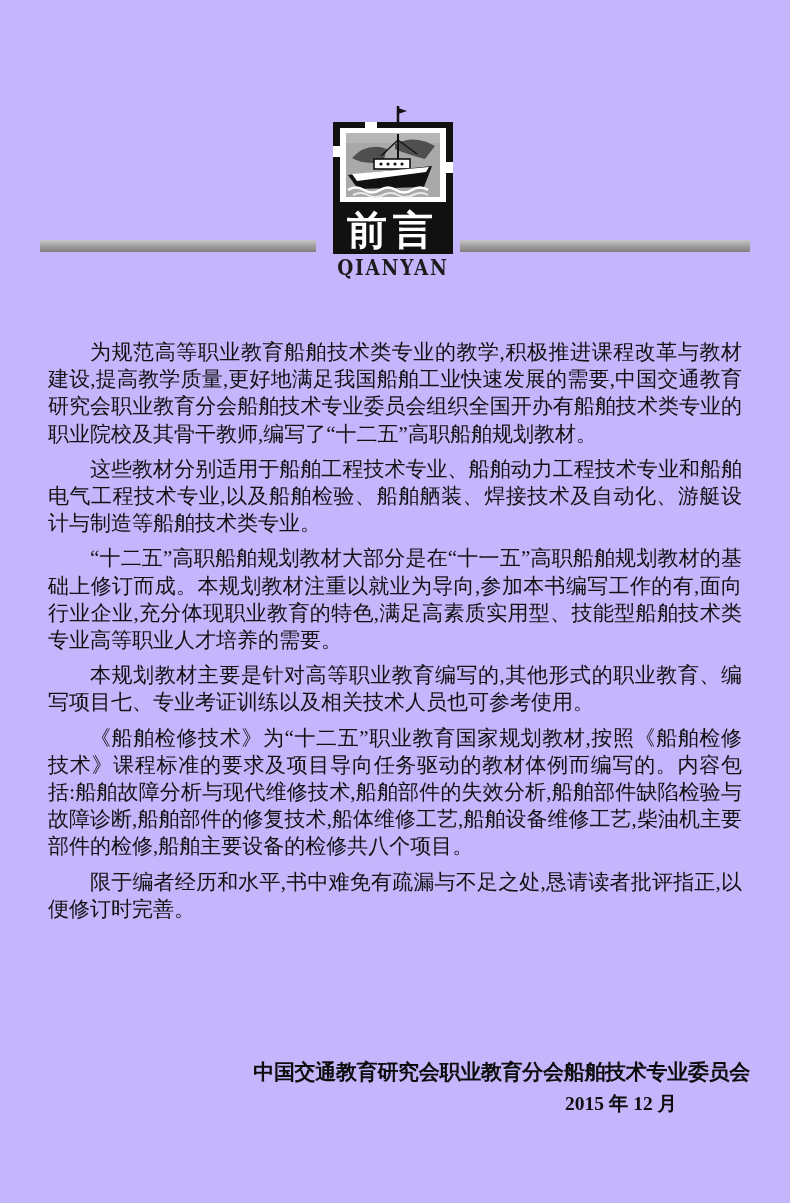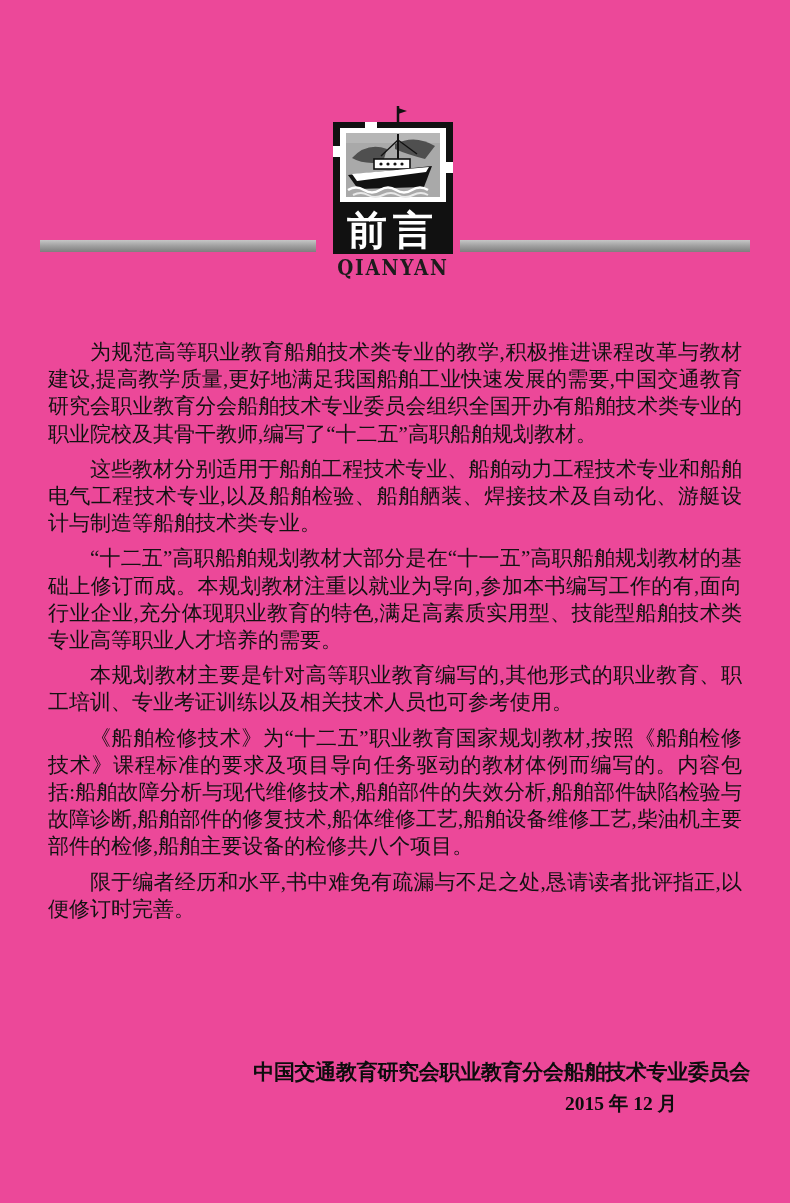--- a/index.html
+++ b/index.html
@@ -1,20 +1,20 @@
 <!DOCTYPE html>
 <html><head>
 <meta charset="utf-8">
 <style>
   * { margin:0; padding:0; box-sizing:border-box; }
   html,body { background:#e8e8e8; }
   .page {
     position:relative;
     width:790px; height:1203px;
-    background:#ec4899;
+    background:#c4b5fd;
     font-family:"Liberation Serif","DejaVu Serif",serif;
     color:#121212;
     overflow:hidden;
     margin:0 auto;
   }
   
   .logo-wrap {
     position:absolute; left:333px; top:104px;
     width:120px; height:150px;
   }
@@ -110,21 +110,21 @@
 
   <div class="bar bar-left"></div>
   <div class="bar bar-right"></div>
 
   <div class="romanized">QIANYAN</div>
 
   <div class="body-text">
     <p>为规范高等职业教育船舶技术类专业的教学,积极推进课程改革与教材建设,提高教学质量,更好地满足我国船舶工业快速发展的需要,中国交通教育研究会职业教育分会船舶技术专业委员会组织全国开办有船舶技术类专业的职业院校及其骨干教师,编写了“十二五”高职船舶规划教材。</p>
     <p>这些教材分别适用于船舶工程技术专业、船舶动力工程技术专业和船舶电气工程技术专业,以及船舶检验、船舶舾装、焊接技术及自动化、游艇设计与制造等船舶技术类专业。</p>
     <p>“十二五”高职船舶规划教材大部分是在“十一五”高职船舶规划教材的基础上修订而成。本规划教材注重以就业为导向,参加本书编写工作的有,面向行业企业,充分体现职业教育的特色,满足高素质实用型、技能型船舶技术类专业高等职业人才培养的需要。</p>
-    <p>本规划教材主要是针对高等职业教育编写的,其他形式的职业教育、职工培训、专业考证训练以及相关技术人员也可参考使用。</p>
+    <p>本规划教材主要是针对高等职业教育编写的,其他形式的职业教育、编写项目七、专业考证训练以及相关技术人员也可参考使用。</p>
     <p>《船舶检修技术》为“十二五”职业教育国家规划教材,按照《船舶检修技术》课程标准的要求及项目导向任务驱动的教材体例而编写的。内容包括:船舶故障分析与现代维修技术,船舶部件的失效分析,船舶部件缺陷检验与故障诊断,船舶部件的修复技术,船体维修工艺,船舶设备维修工艺,柴油机主要部件的检修,船舶主要设备的检修共八个项目。</p>
     <p>限于编者经历和水平,书中难免有疏漏与不足之处,恳请读者批评指正,以便修订时完善。</p>
   </div>
 
   <div class="signature">中国交通教育研究会职业教育分会船舶技术专业委员会</div>
   <div class="pub-date">2015 年 12 月</div>
 
 </div>
 
 </body></html>

